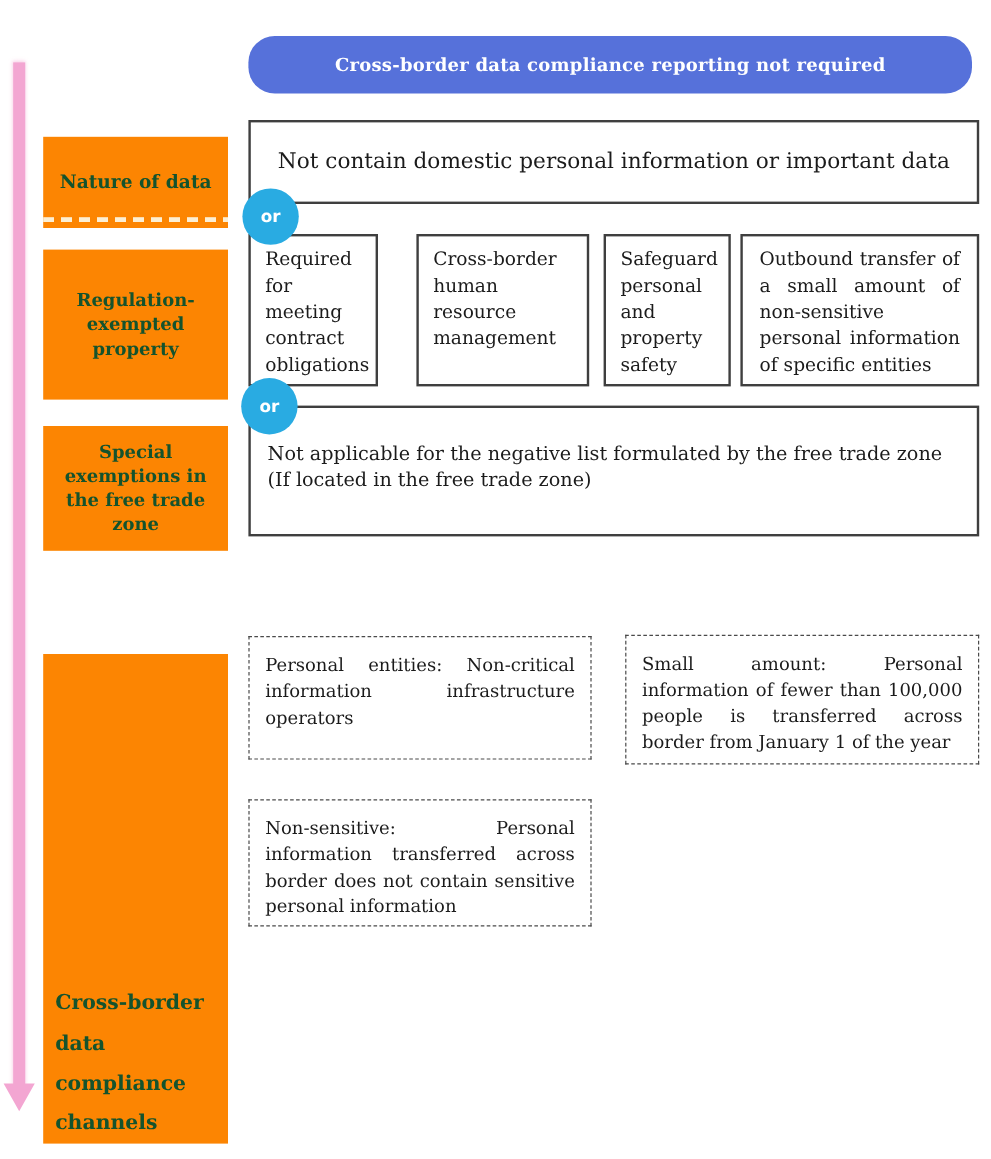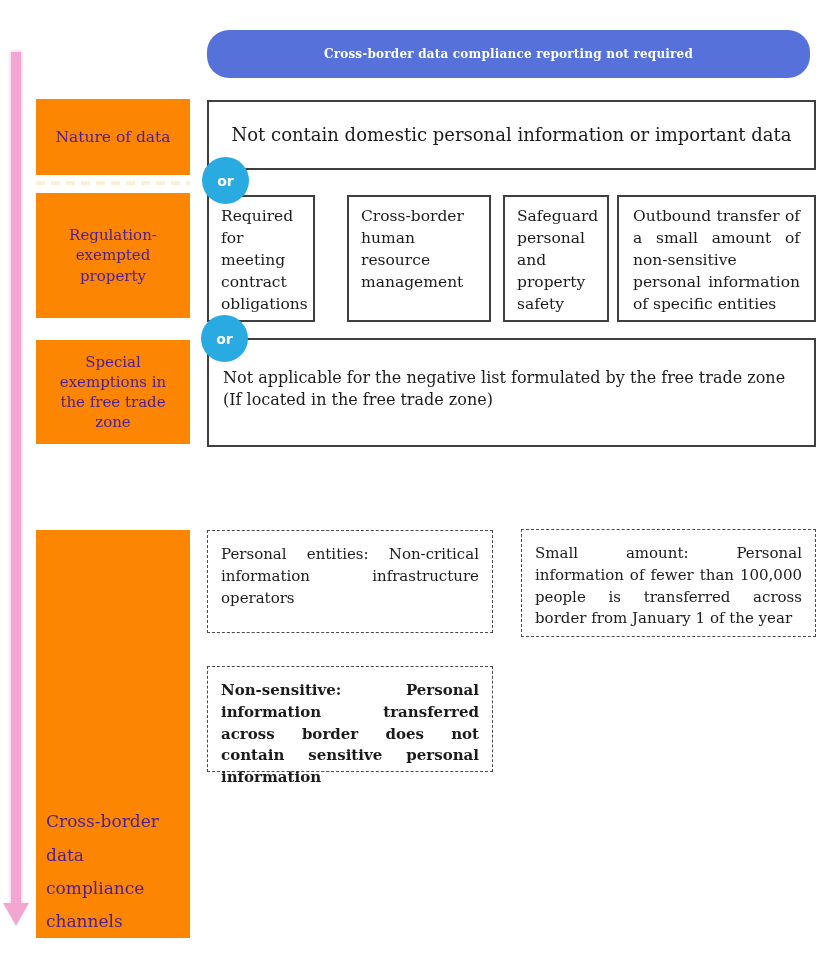--- a/index.html
+++ b/index.html
@@ -29,28 +29,28 @@
     position:absolute;left:3px;top:903px;width:0;height:0;
     border-left:13px solid transparent;
     border-right:13px solid transparent;
     border-top:23px solid var(--c-pink);
   }
   
   .banner{
     position:absolute;left:207px;top:30px;width:603px;height:48px;
     background:var(--c-blue);border-radius:22px;
     display:flex;align-items:center;justify-content:center;
-    color:#ffffff;font-weight:bold;font-size:12px;letter-spacing:.2px;
+    color:#ffffff;font-weight:bold;font-size:15px;letter-spacing:.2px;
   }
   
   .olabel{
     position:absolute;background:var(--c-orange);
-    color:#4c1d95;font-weight:normal;
+    color:#14532d;font-weight:bold;
     display:flex;align-items:center;justify-content:center;
-    text-align:center;font-size:15px;line-height:1.35;
+    text-align:center;font-size:15px;line-height:1.35;margin-top:15px;
   }
   .olabel .inner{width:128px;}
   .lab-nature{left:36px;top:99px;width:154px;height:76px;font-size:15.5px;}
   .lab-scenarios{left:36px;top:193px;width:154px;height:125px;}
   .lab-freetrade{left:36px;top:340px;width:154px;height:104px;}
   .lab-channels{
     left:36px;top:530px;width:154px;height:408px;
     align-items:flex-end;justify-content:flex-start;
     text-align:left;
   }
@@ -81,21 +81,21 @@
   
   .dbox{
     position:absolute;background:#ffffff;
     border:1.5px dashed #4a4a4a;
     box-sizing:border-box;
     font-size:15px;line-height:1.45;text-align:justify;
     padding:13px 13px 0 13px;
   }
   .dash-1{left:207px;top:530px;width:286px;height:103px;}
   .dash-2{left:521px;top:529px;width:295px;height:108px;}
-  .dash-3{left:207px;top:666px;width:286px;height:106px;font-weight:bold;}
+  .dash-3{left:207px;top:666px;width:286px;height:106px;}
   
   .orcircle{
     position:absolute;width:47px;height:47px;border-radius:50%;
     background:var(--c-cyan);color:#ffffff;
     display:flex;align-items:center;justify-content:center;
     font-family:"DejaVu Sans","Liberation Sans",sans-serif;
     font-weight:bold;font-size:14px;z-index:5;
   }
   .or-1{left:202px;top:157px;}
   .or-2{left:201px;top:315px;}

